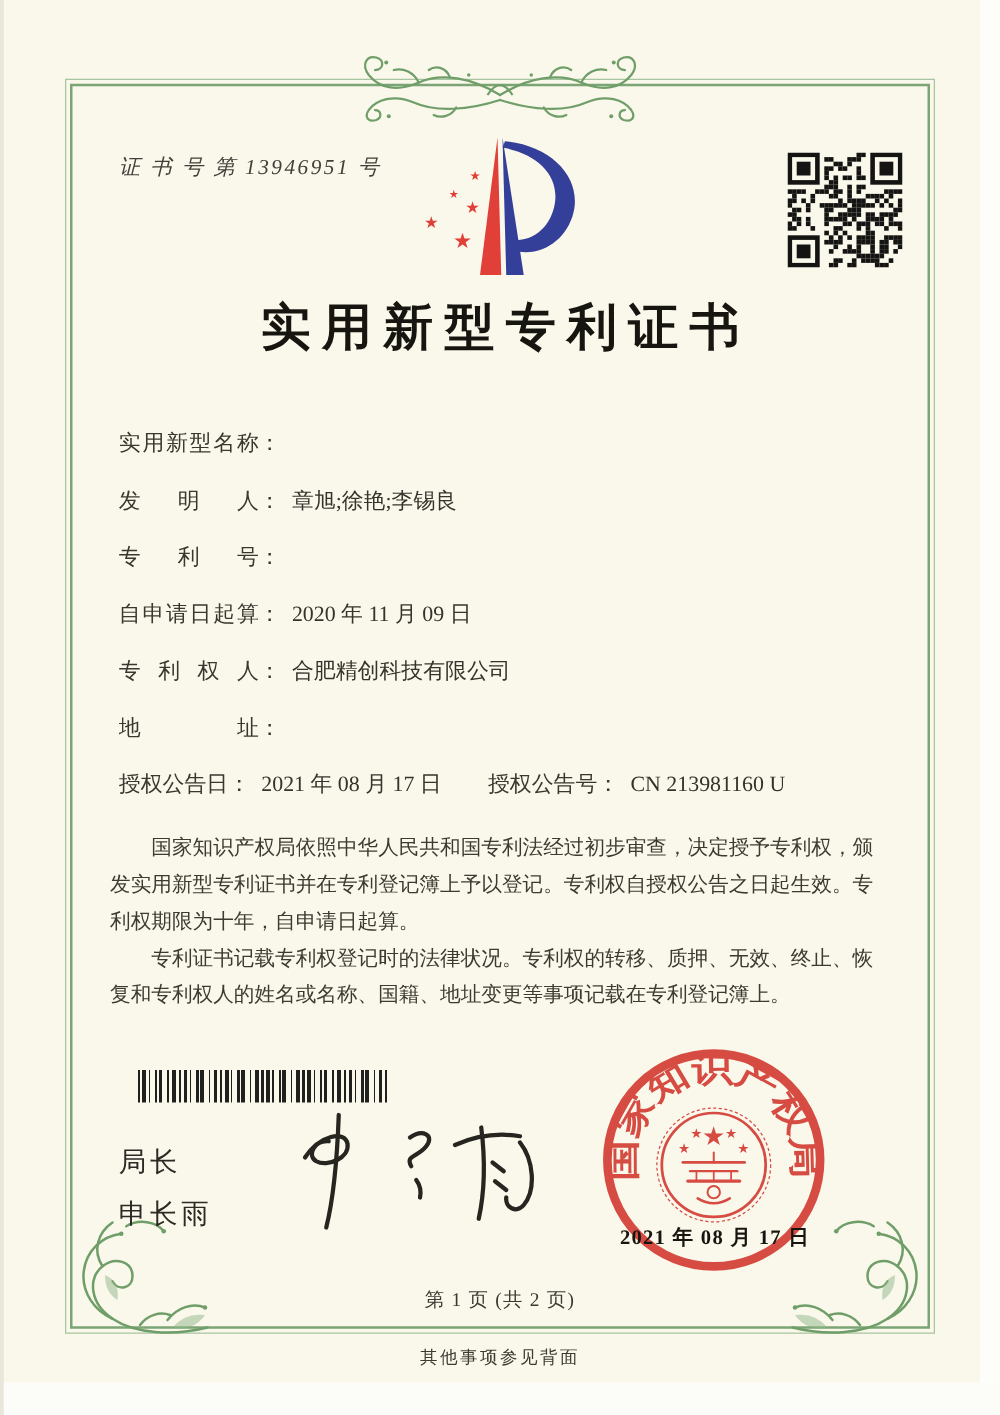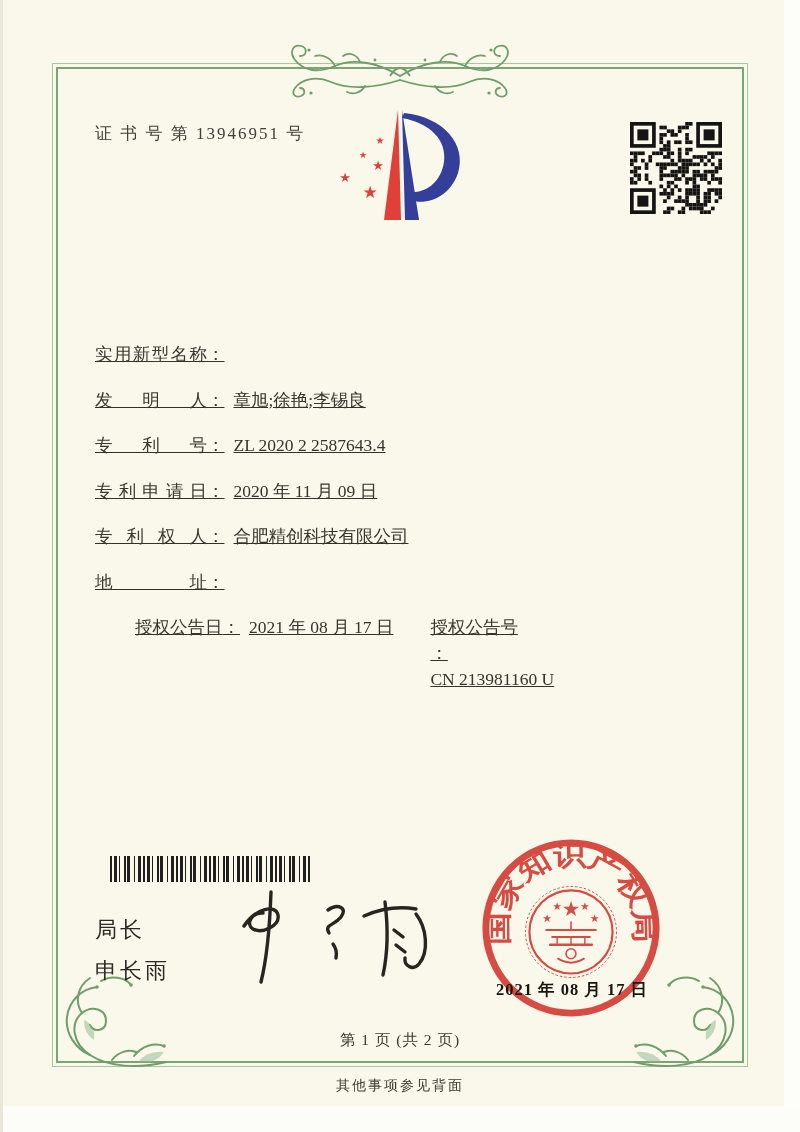--- a/index.html
+++ b/index.html
@@ -17,36 +17,36 @@
   .frame-outer { position:absolute; left:52px; top:63px; width:696px; height:1004px;
     border:1px solid #a8c4a0; }
   .frame-inner { position:absolute; left:56px; top:67px; width:688px; height:996px;
     border:2.5px solid #7ba575; }
 
   .flourish { position:absolute; pointer-events:none; }
   .fl-top-center { left:265px; top:36px; width:270px; height:64px; }
   .fl-bottom-left { left:38px; top:972px; width:132px; height:102px; }
   .fl-bottom-right { left:630px; top:972px; width:132px; height:102px; transform:scaleX(-1); }
 
-  .cert-no { position:absolute; left:95px; top:122px; font-size:17px; letter-spacing:2px; color:#42403a; }
+  .cert-no { position:absolute; left:95px; top:122px; font-size:17px; letter-spacing:2px; color:#42403a;font-style:italic; }
 
   .logo { position:absolute; left:330px; top:106px; width:142px; height:128px; }
   .qr { position:absolute; left:630px; top:122px; width:92px; height:92px; }
 
   .doc-title { position:absolute; left:0; top:234px; width:100%; text-align:center;
     font-size:40px; font-weight:bold; letter-spacing:9px; text-indent:9px; color:#17150f; }
 
   .fields { position:absolute; left:95px; top:341px; width:580px; }
-  .f-row { display:flex; align-items:flex-start; margin-bottom:19.5px; font-size:17.5px; line-height:26px;text-decoration:underline; }
+  .f-row { display:flex; align-items:flex-start; margin-bottom:19.5px; font-size:17.5px; line-height:26px; }
   .f-label { width:112px; text-align:justify; text-align-last:justify; white-space:nowrap; overflow:hidden; color:#3a372f; }
   .f-colon { margin-right:9px; color:#3a372f; }
   .f-value { max-width:450px; color:#36332c; }
-  .grant-pair { display:flex;margin-left:40px; }
+  .grant-pair { display:flex; }
   .grant-pair .f-label { width:auto; text-align:left; text-align-last:auto; }
-  .grant-2 { margin-left:37px;flex-direction:column; }
+  .grant-2 { margin-left:37px; }
 
   .paragraphs { position:absolute; left:88px; top:663px; width:626px;
     font-size:16.5px; line-height:1.79; color:#3d3a31; }
   .paragraphs p { text-indent:2em; }
 
   .barcode { position:absolute; left:110px; top:856px; width:200px; height:26px;
     background:
       repeating-linear-gradient(90deg,
         #20201e 0 2px, transparent 2px 4px,
         #20201e 4px 7px, transparent 7px 9px,
@@ -361,38 +361,38 @@
         <rect x="7.36" y="7.36" width="11.040000000000001" height="11.040000000000001" fill="#141412"></rect>
         <rect x="66.24000000000001" y="0" width="25.76" height="25.76" fill="#141412"></rect>
         <rect x="69.92" y="3.68" width="18.400000000000002" height="18.400000000000002" fill="#faf7eb"></rect>
         <rect x="73.60000000000001" y="7.36" width="11.040000000000001" height="11.040000000000001" fill="#141412"></rect>
         <rect x="0" y="66.24000000000001" width="25.76" height="25.76" fill="#141412"></rect>
         <rect x="3.68" y="69.92" width="18.400000000000002" height="18.400000000000002" fill="#faf7eb"></rect>
         <rect x="7.36" y="73.60000000000001" width="11.040000000000001" height="11.040000000000001" fill="#141412"></rect>
       </svg>
   </div>
 
+  <div class="doc-title">实用新型专利证书</div>
 
   <div class="fields">
     <div class="f-row">
       <span class="f-label">实用新型名称</span>
         <span class="f-colon">：</span>
     </div>
     <div class="f-row">
       <span class="f-label">发　明　人</span>
         <span class="f-colon">：</span>
       <span class="f-value">章旭;徐艳;李锡良</span>
     </div>
     <div class="f-row">
       <span class="f-label">专　利　号</span>
         <span class="f-colon">：</span>
-      <span class="f-value">ZL 2020 2 2587643.4</span>
-    </div>
-    <div class="f-row">
-      <span class="f-label">专利申请日</span>
+    </div>
+    <div class="f-row">
+      <span class="f-label">自申请日起算</span>
         <span class="f-colon">：</span>
       <span class="f-value">2020 年 11 月 09 日</span>
     </div>
     <div class="f-row">
       <span class="f-label">专 利 权 人</span>
         <span class="f-colon">：</span>
       <span class="f-value">合肥精创科技有限公司</span>
     </div>
     <div class="f-row">
       <span class="f-label">地　　　址</span>
@@ -405,20 +405,24 @@
         <span class="f-value">2021 年 08 月 17 日</span>
       </span>
       <span class="grant-pair grant-2">
         <span class="f-label">授权公告号</span>
           <span class="f-colon">：</span>
         <span class="f-value">CN 213981160 U</span>
       </span>
     </div>
   </div>
 
+  <div class="paragraphs">
+    <p>国家知识产权局依照中华人民共和国专利法经过初步审查，决定授予专利权，颁发实用新型专利证书并在专利登记簿上予以登记。专利权自授权公告之日起生效。专利权期限为十年，自申请日起算。</p>
+    <p>专利证书记载专利权登记时的法律状况。专利权的转移、质押、无效、终止、恢复和专利权人的姓名或名称、国籍、地址变更等事项记载在专利登记簿上。</p>
+  </div>
 
   <div class="barcode"></div>
 
   <div class="signer">
     <div>局长</div>
     <div>申长雨</div>
   </div>
 
   <svg class="signature" viewBox="0 0 218 104">
     <g stroke="#26251f" fill="none" stroke-width="3.4" stroke-linecap="round" stroke-linejoin="round">

